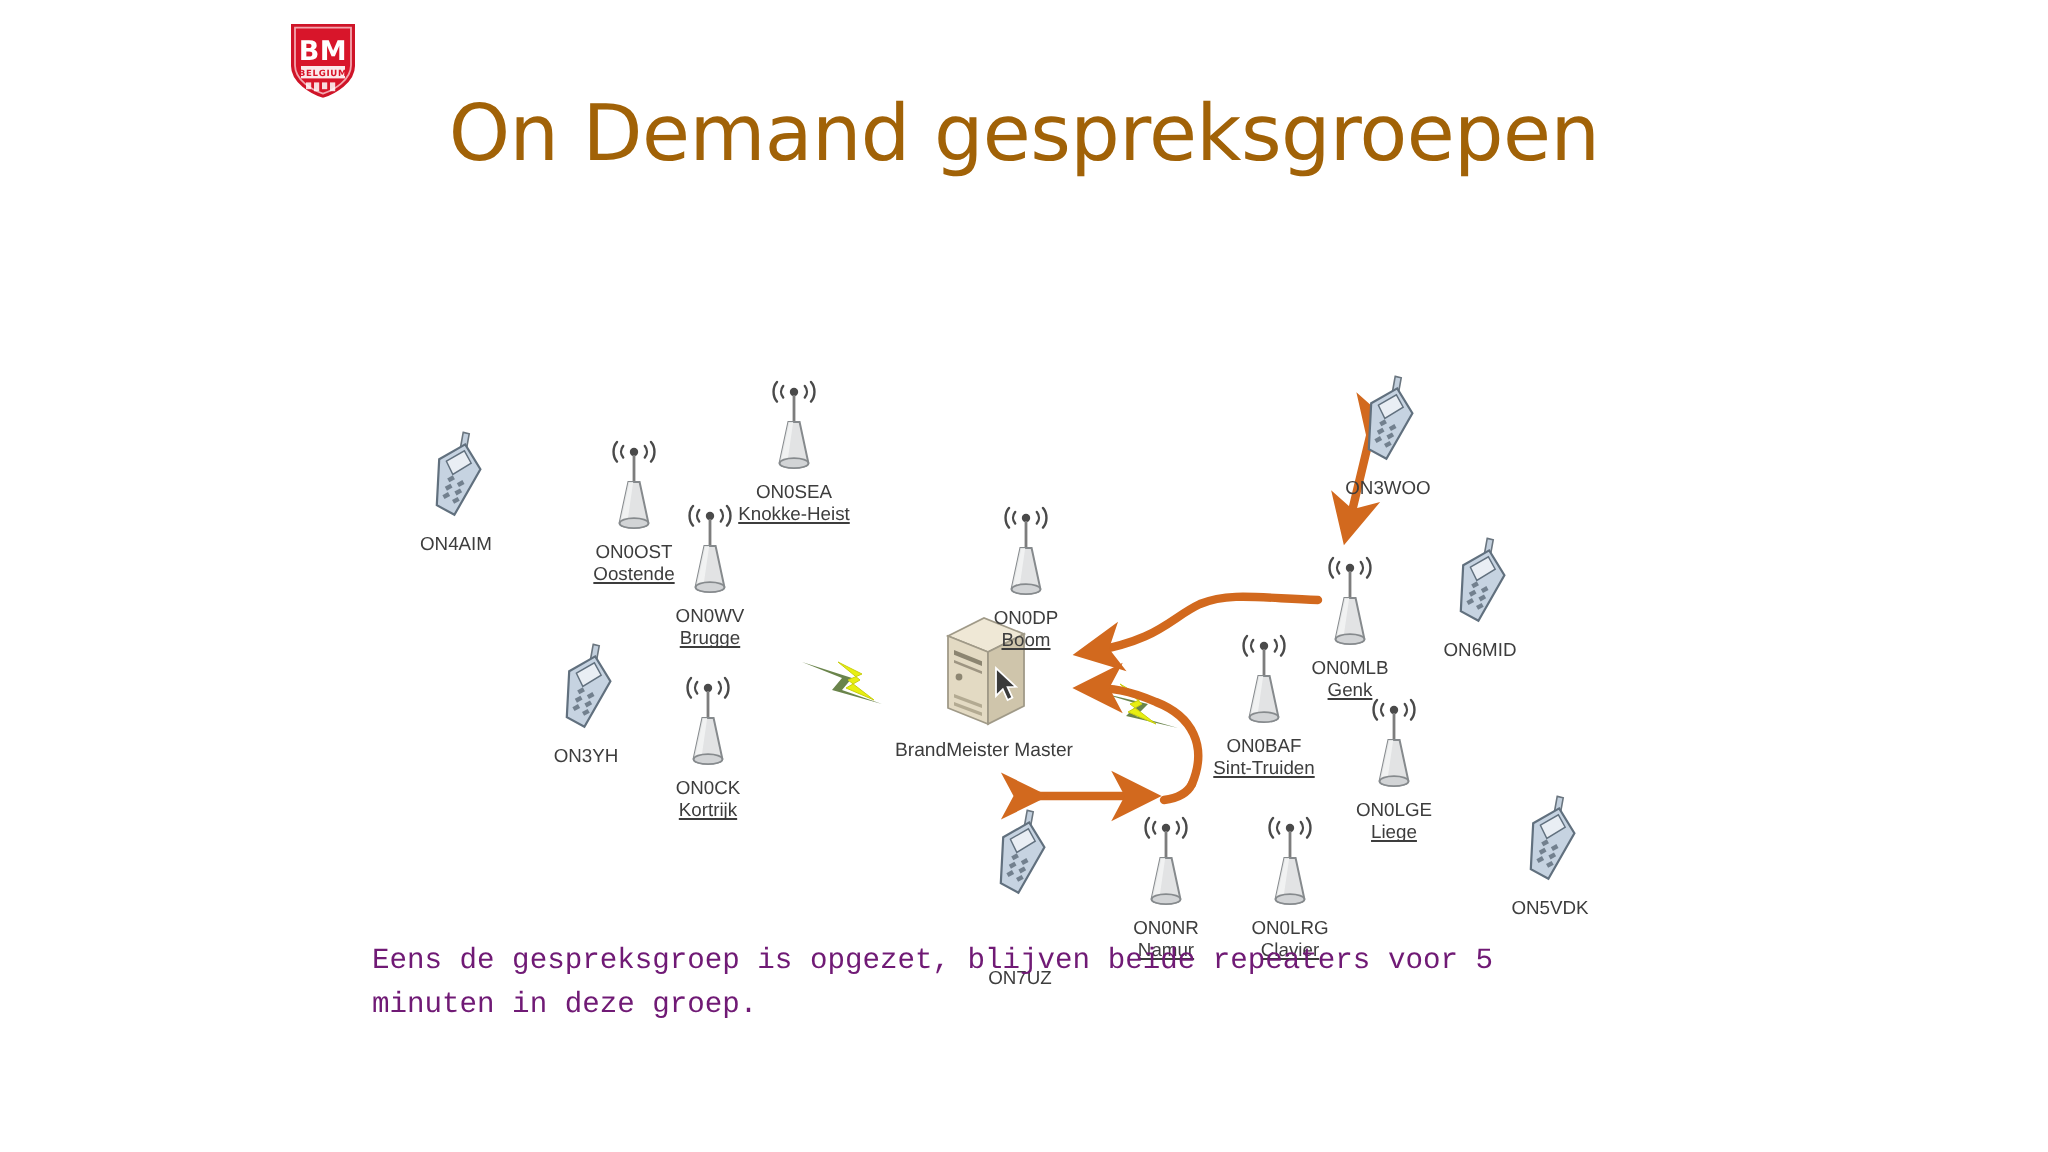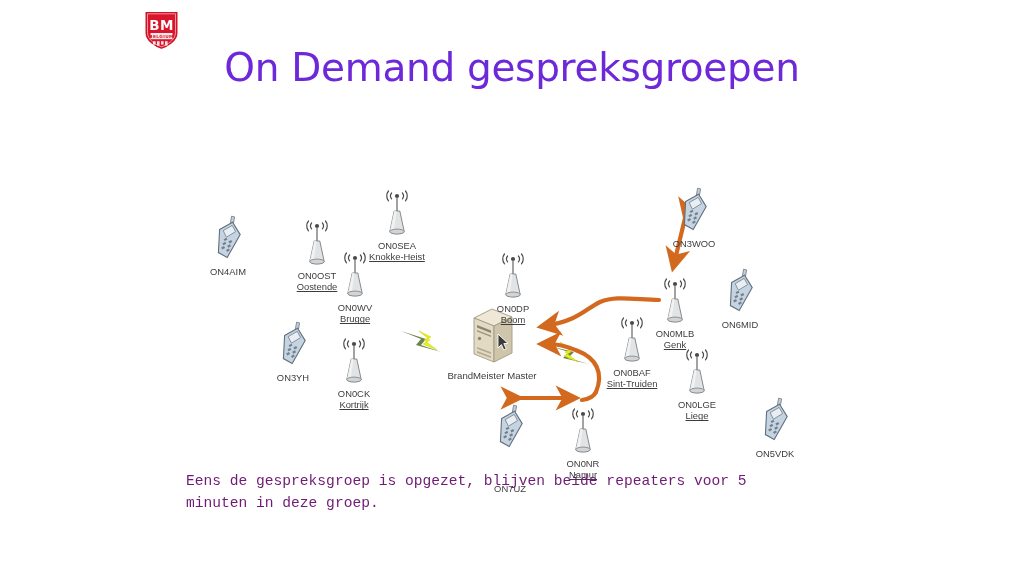--- a/index.html
+++ b/index.html
@@ -69,21 +69,21 @@
   
   #slide-title {
     position: absolute;
     left: 0;
     right: 0;
     top: 46px;
     text-align: center;
     font-family: "DejaVu Sans", sans-serif;
     font-size: 39px;
     font-weight: 400;
-    color: #6d28d9;
+    color: #a16207;
     letter-spacing: -0.3px;
     line-height: 1.15;
     white-space: nowrap;
   }
 
   
   #diagram {
     position: absolute;
     left: 0;
     top: 0;
@@ -453,17 +453,32 @@
             <path d="M22.4,7 C23.8,8.7 23.8,11.1 22.4,12.8" fill="none" stroke="#4a4a4a" stroke-width="1.2" stroke-linecap="round"></path>
             <circle cx="17" cy="10" r="2.1" fill="#4a4a4a"></circle>
             <rect x="16.3" y="11.5" width="1.4" height="14" fill="#7d7d7d"></rect>
             <path d="M14.2,25 L19.8,25 L24.2,45.5 C24.2,48.4 9.8,48.4 9.8,45.5 Z" fill="#e2e3e4" stroke="#868a8d" stroke-width="1"></path>
             <path d="M14.2,25 L16.6,25 L13.6,45.8 C12.0,45.6 10.4,46.0 9.8,45.5 Z" fill="#f3f4f5" opacity="0.85"></path>
             <ellipse cx="17" cy="45.6" rx="7.2" ry="2.5" fill="#d2d4d6" stroke="#868a8d" stroke-width="0.9"></ellipse>
           </svg></span>
         <span class="label">ON0NR</span>
         <span class="sublabel">Namur</span>
       </div>
+      <div class="node" style="left: 645px; top: 404px;">
+        <span class="glyph"><svg width="34" height="52" viewBox="0 0 34 52">
+            <path d="M8.5,5 C6.2,7.6 6.2,12.2 8.5,14.8" fill="none" stroke="#4a4a4a" stroke-width="1.2" stroke-linecap="round"></path>
+            <path d="M11.6,7 C10.2,8.7 10.2,11.1 11.6,12.8" fill="none" stroke="#4a4a4a" stroke-width="1.2" stroke-linecap="round"></path>
+            <path d="M25.5,5 C27.8,7.6 27.8,12.2 25.5,14.8" fill="none" stroke="#4a4a4a" stroke-width="1.2" stroke-linecap="round"></path>
+            <path d="M22.4,7 C23.8,8.7 23.8,11.1 22.4,12.8" fill="none" stroke="#4a4a4a" stroke-width="1.2" stroke-linecap="round"></path>
+            <circle cx="17" cy="10" r="2.1" fill="#4a4a4a"></circle>
+            <rect x="16.3" y="11.5" width="1.4" height="14" fill="#7d7d7d"></rect>
+            <path d="M14.2,25 L19.8,25 L24.2,45.5 C24.2,48.4 9.8,48.4 9.8,45.5 Z" fill="#e2e3e4" stroke="#868a8d" stroke-width="1"></path>
+            <path d="M14.2,25 L16.6,25 L13.6,45.8 C12.0,45.6 10.4,46.0 9.8,45.5 Z" fill="#f3f4f5" opacity="0.85"></path>
+            <ellipse cx="17" cy="45.6" rx="7.2" ry="2.5" fill="#d2d4d6" stroke="#868a8d" stroke-width="0.9"></ellipse>
+          </svg></span>
+        <span class="label">ON0LRG</span>
+        <span class="sublabel">Clavier</span>
+      </div>
     </div>
 
   <div id="caption">Eens de gespreksgroep is opgezet, blijven beide repeaters voor 5 minuten in deze groep.</div>
 
 </div>
 
 </body></html>

